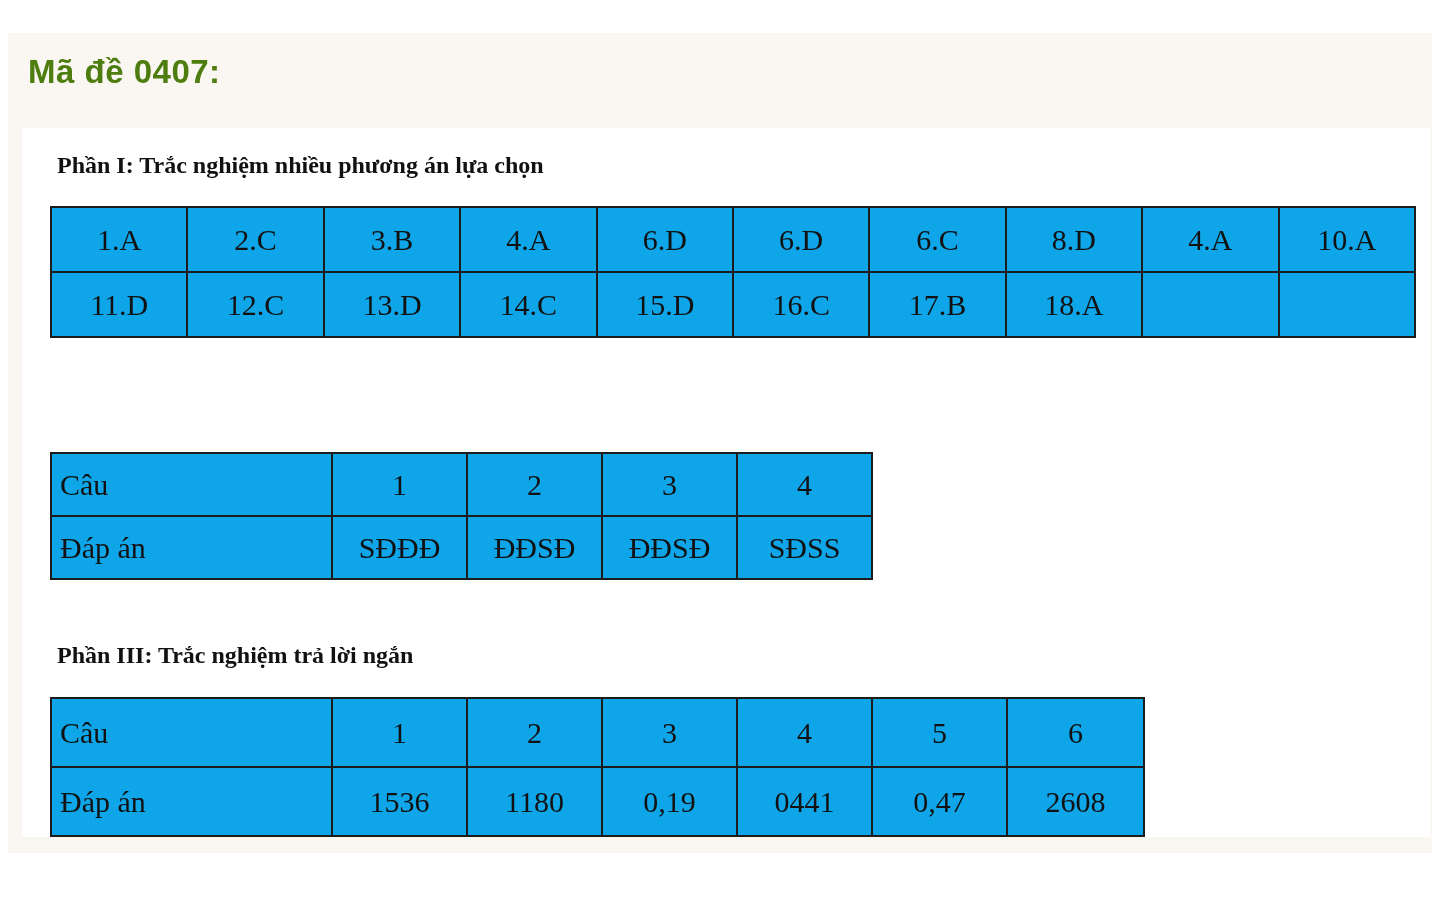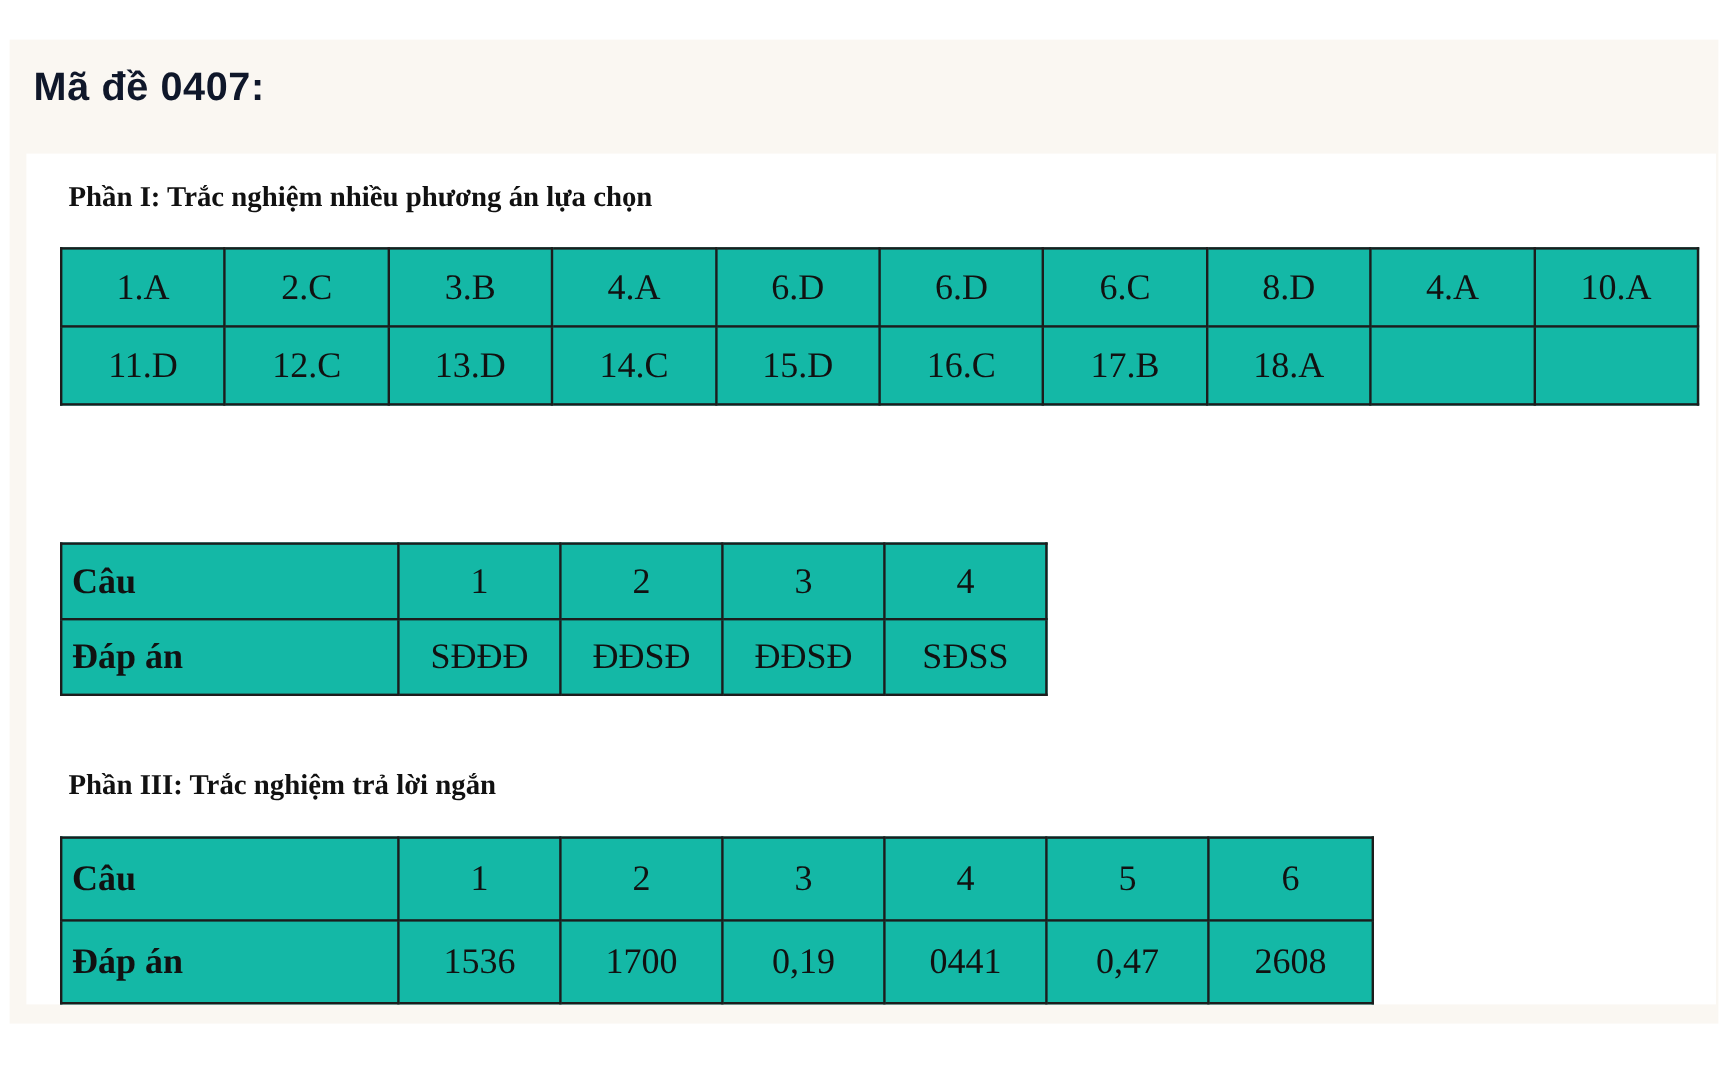--- a/index.html
+++ b/index.html
@@ -16,21 +16,21 @@
     width: 1424px; height: 820px;
     background: #faf7f2;
   }
   .page-title {
     position: absolute;
     left: 28px; top: 53px;
     font-family: "Liberation Sans", sans-serif;
     font-weight: bold;
     font-size: 33px;
     letter-spacing: 0.5px;
-    color: #0f172a;
+    color: #4d7c0f;
   }
   .scan {
     position: absolute;
     left: 22px; top: 128px;
     width: 1408px; height: 709px;
     background: #ffffff;
   }
   .section-heading {
     position: absolute;
     left: 35px;
@@ -39,34 +39,34 @@
     color: #111111;
     white-space: nowrap;
   }
   #heading-1 { top: 24px; }
   #heading-2 { top: 269px; }
   #heading-3 { top: 514px; }
   table {
     position: absolute;
     border-collapse: collapse;
     table-layout: fixed;
-    background: #14b8a6;
+    background: #0ea5e9;
   }
   td {
     border: 2px solid #1c1c1c;
     text-align: center;
     vertical-align: middle;
     font-size: 30px;
     color: #111111;
     overflow: hidden;
     white-space: nowrap;
   }
   td.label {
     text-align: left;
-    font-weight: bold;
+    font-weight: normal;
     padding-left: 8px;
   }
   #table-part1 { left: 28px; top: 78px;  width: 1366px; }
   #table-part1 td { height: 65px; }
   #table-part2 { left: 28px; top: 324px; width: 821px; }
   #table-part2 td { height: 63px; }
   #table-part3 { left: 28px; top: 569px; width: 1093px; }
   #table-part3 td { height: 69px; }
 </style>
 </head>
@@ -166,21 +166,21 @@
       <td>1</td>
       <td>2</td>
       <td>3</td>
       <td>4</td>
       <td>5</td>
       <td>6</td>
     </tr>
     <tr>
       <td class="label">Đáp án</td>
       <td>1536</td>
-      <td>1700</td>
+      <td>1180</td>
       <td>0,19</td>
       <td>0441</td>
       <td>0,47</td>
       <td>2608</td>
     </tr>
   </tbody>
     </table>
 
 </div>
 

